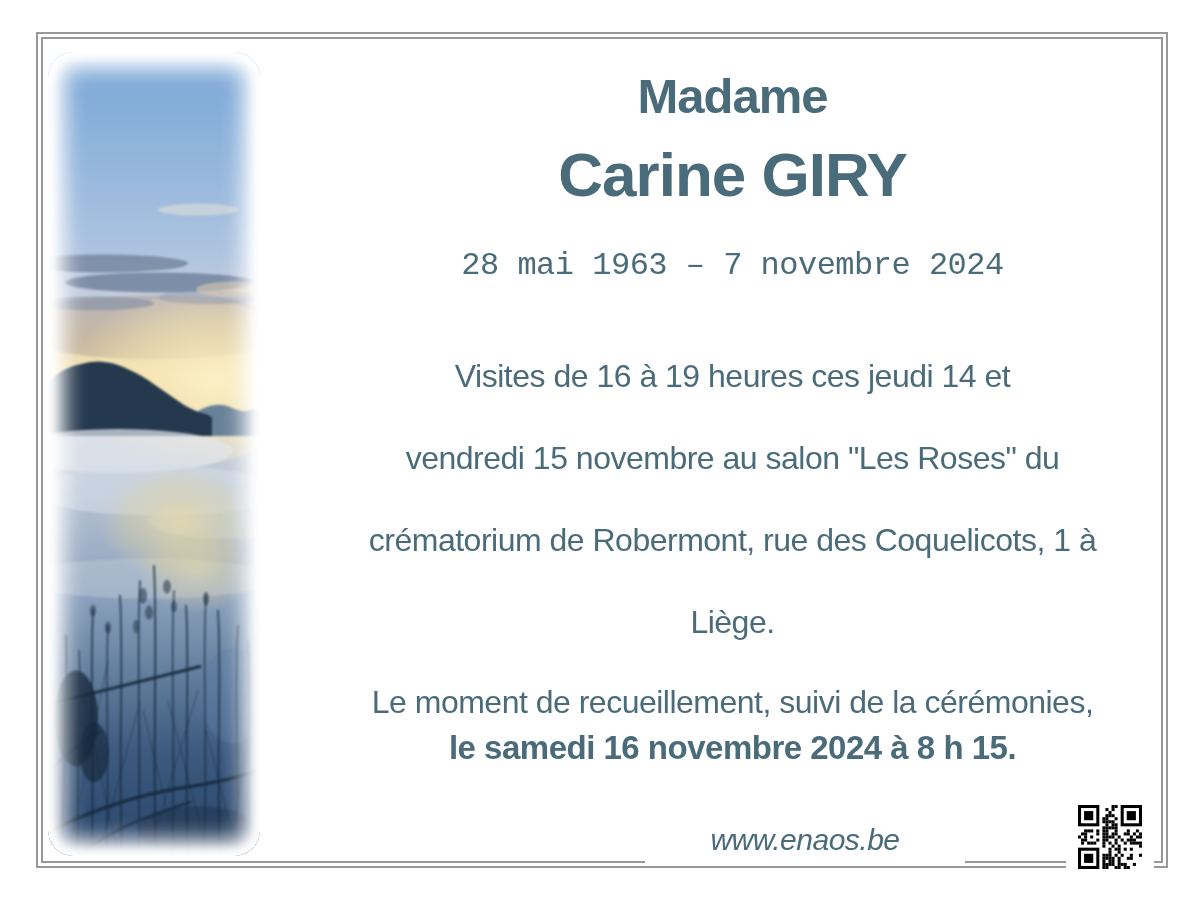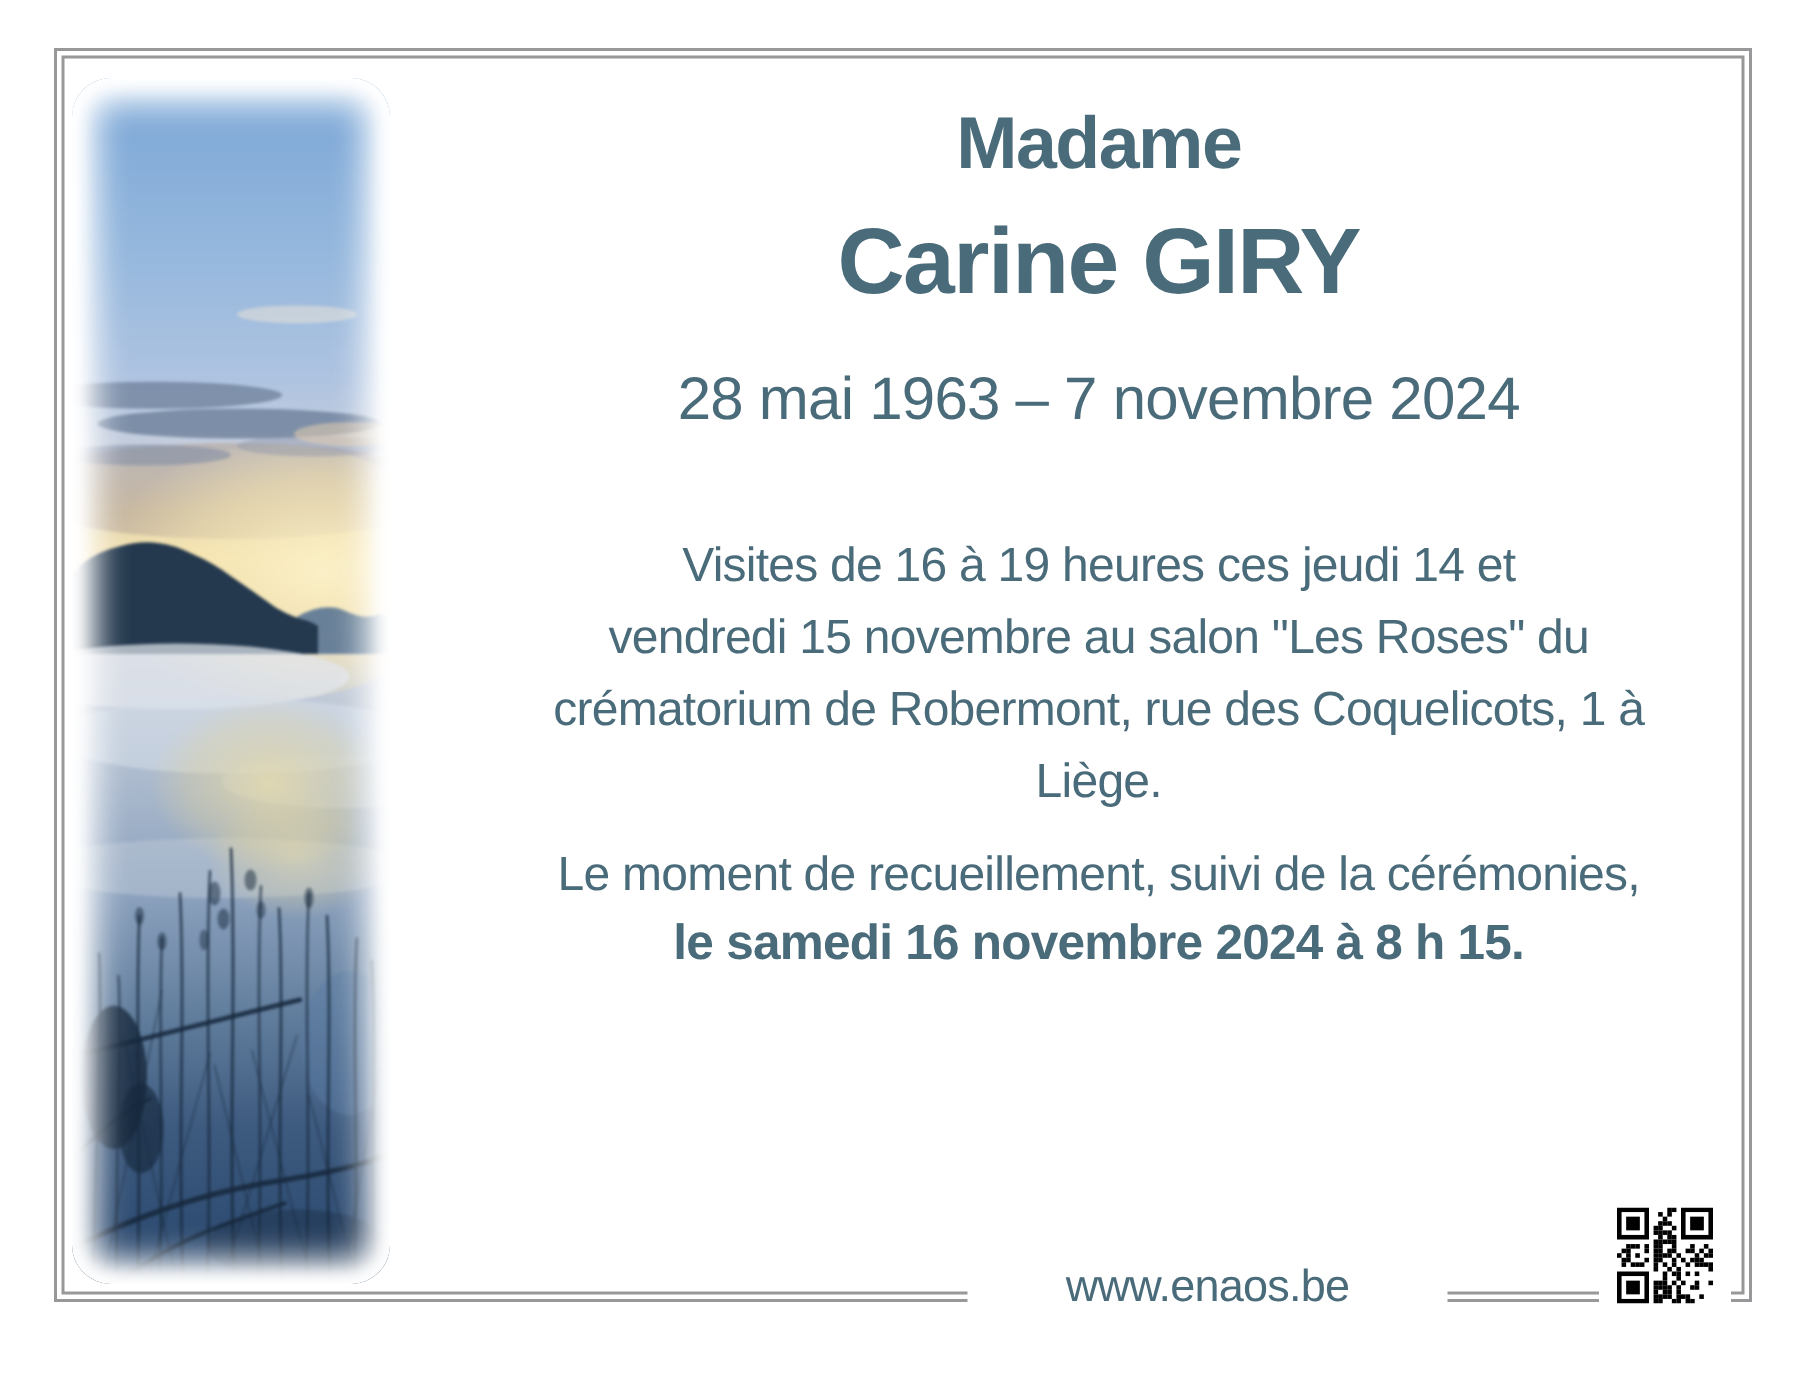--- a/index.html
+++ b/index.html
@@ -35,42 +35,43 @@
     text-align:center;
   }
   .honorific{
     font-size:49px;line-height:52px;font-weight:bold;letter-spacing:-1px;
   }
   .deceased{
     font-size:62px;line-height:66px;font-weight:bold;letter-spacing:-1px;
     margin-top:20px;
   }
   .dates{
-    font-size:40px;line-height:44px;font-weight:normal;letter-spacing:-.5px;
+    font-size:32px;line-height:44px;font-weight:normal;letter-spacing:-.5px;
     margin-top:36px;
+    font-family:Liberation Mono, monospace;
   }
   .para{font-size:32px;letter-spacing:-.5px;}
-  .para div{white-space:nowrap;}
+  .para div{white-space:nowrap;margin-top:34px;}
   .para-visit{margin-top:64px;}
   .para-visit div{line-height:48px;}
   .para-ceremony{margin-top:16px;}
   .para-ceremony div{line-height:45px;}
   .bold-line{
     font-size:33px;line-height:45px;font-weight:bold;letter-spacing:-.5px;
     white-space:nowrap;
   }
   .meeting-line{
     font-size:32px;line-height:45px;letter-spacing:-.5px;white-space:nowrap;
   }
   
   .website{
-    position:absolute;left:645px;top:834px;width:320px;height:48px;z-index:3;
+    position:absolute;left:645px;top:816px;width:320px;height:48px;z-index:3;
     background:var(--background);
     display:flex;align-items:center;justify-content:center;
-    font-size:30px;letter-spacing:-.5px;color:var(--text);
+    font-style:italic;font-size:30px;letter-spacing:-.5px;color:var(--text);
   }
   .qr-box{
     position:absolute;left:1066px;top:796px;width:88px;height:82px;z-index:3;
     background:var(--background);
     display:flex;align-items:center;justify-content:center;
   }
   .qr-box svg{display:block;width:64px;height:64px;}
 </style>
 </head>
 <body>

